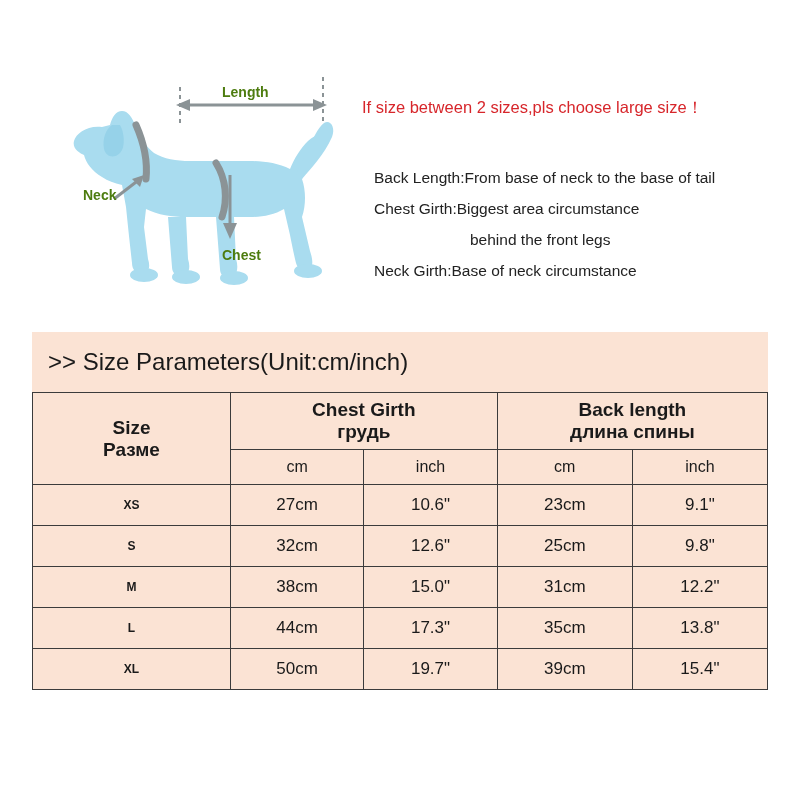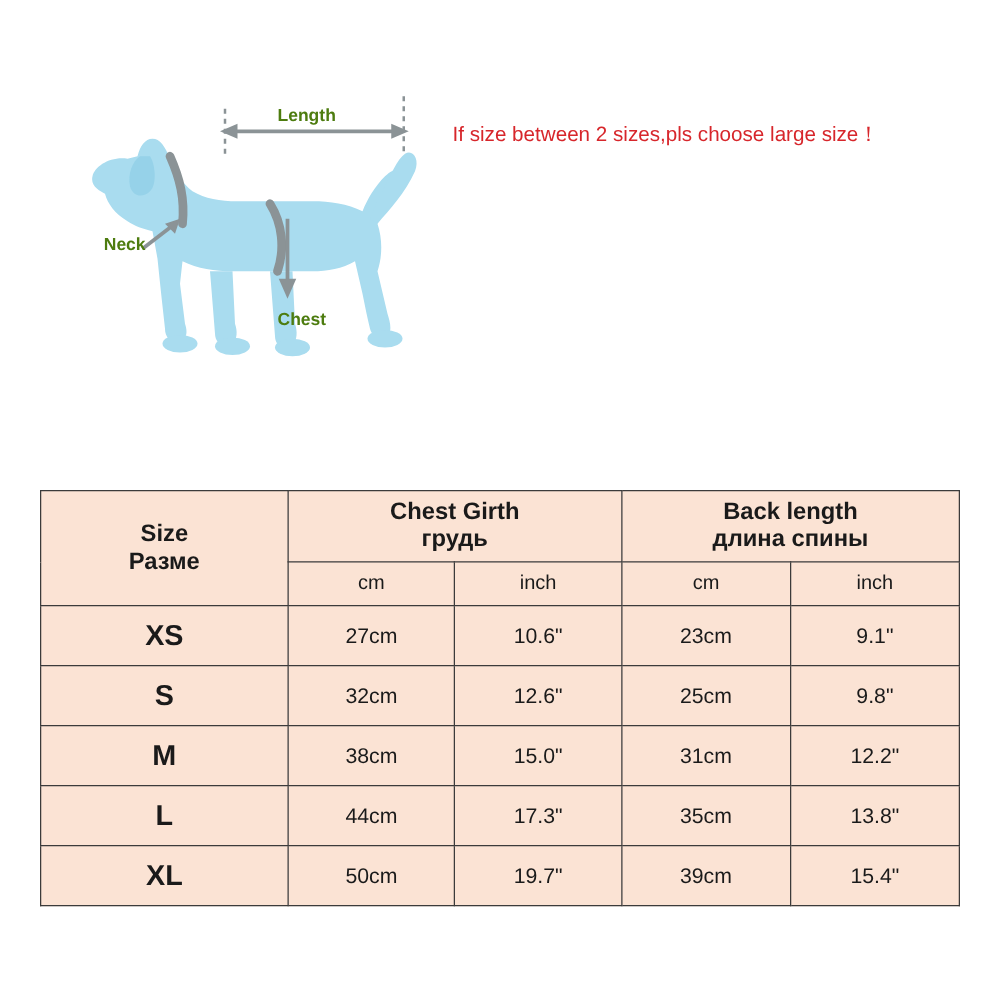--- a/index.html
+++ b/index.html
@@ -127,21 +127,21 @@
     font-weight: bold;
     padding: 6px 2px;
   }
   .unit-cell {
     font-size: 16px;
     color: #e02b20;
     padding: 8px 0;
     font-weight: normal;
   }
   .row-label {
-    font-size: 23px;
+    font-size: 12px;
     font-weight: bold;
     padding: 10px 2px;
   }
   .data-cell {
     font-size: 17px;
     padding: 10px 2px;
   }
   .col-size  { width: 110px; }
   .col-a     { width: 150px; }
   .col-b     { width: 156px; }
@@ -220,22 +220,31 @@
       </g>
       <polygon points="190,172 183,156 197,156" fill="#8b9396"></polygon>
     </svg>
 
     <div class="label label-length">Length</div>
     <div class="label label-neck">Neck</div>
     <div class="label label-chest">Chest</div>
 
     <div class="note-red">If size between 2 sizes,pls choose large size！</div>
 
+    <div class="desc">
+      <div>Back Length:From base of neck to the base of tail</div>
+      <div>Chest Girth:Biggest area circumstance</div>
+      <div class="indent">behind the front legs</div>
+      <div>Neck Girth:Base of neck circumstance</div>
+    </div>
   </div>
 
+  <div class="params-banner">
+    <span>&gt;&gt; Size Parameters(Unit:cm/inch)</span>
+  </div>
 
   <table class="size-table">
     <tbody>
         <tr>
       <th class="col-size" rowspan="2">
         <div>Size</div>
         <div>Разме</div>
       </th>
       <th class="col-a" colspan="2">
         <div>Chest Girth</div>

